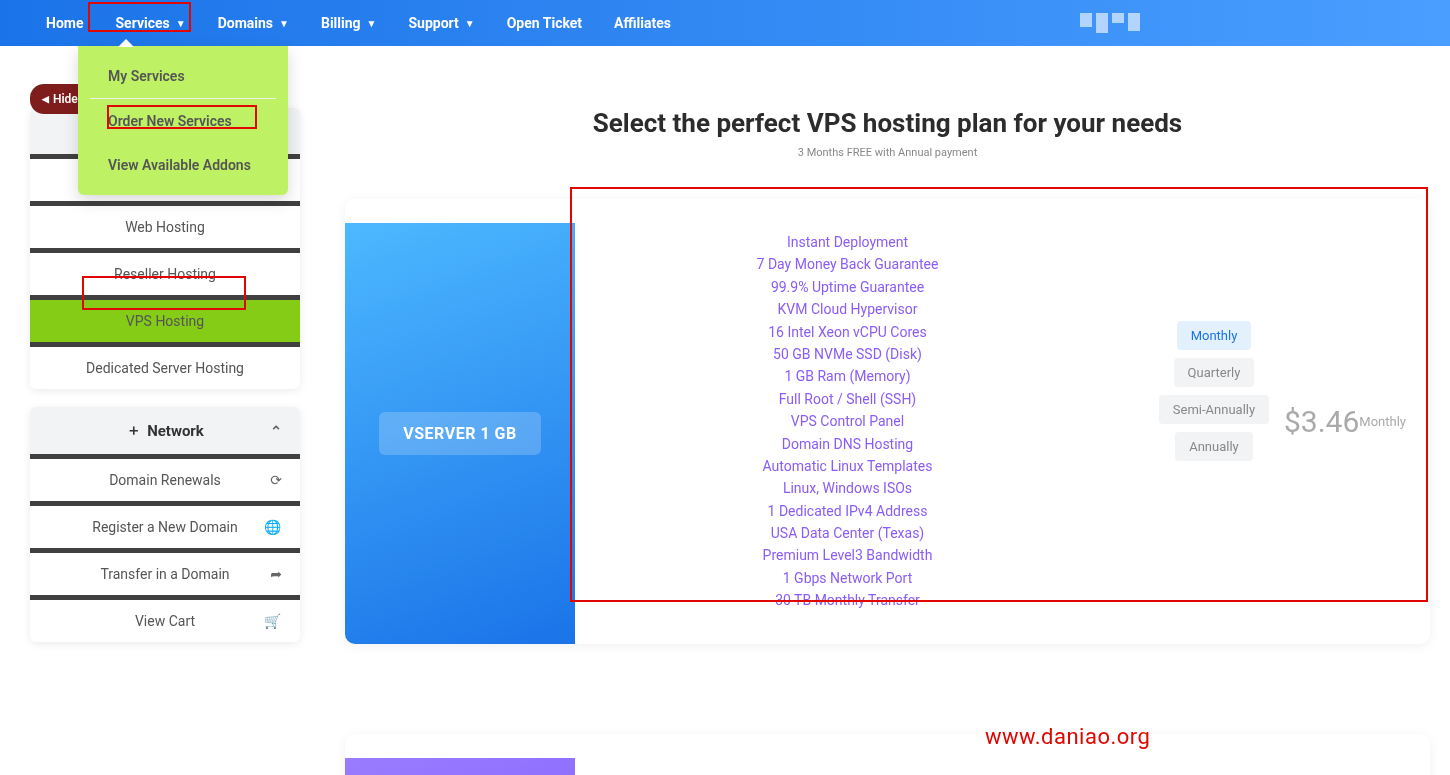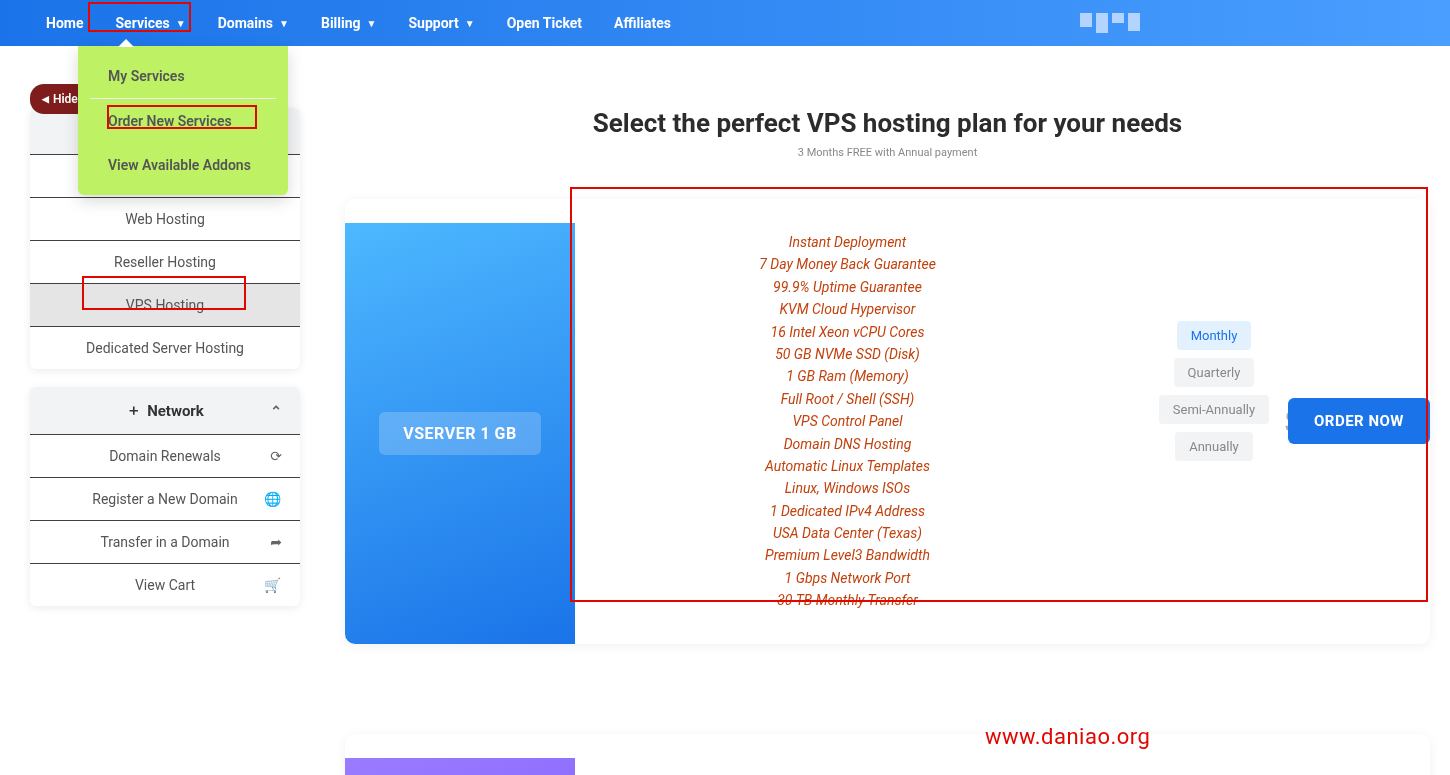--- a/index.html
+++ b/index.html
@@ -11,22 +11,22 @@
 .nav-logo { margin-left: auto; margin-right: 280px; color: #fff; display: flex; gap: 4px; }
 .logo-bar { width: 12px; height: 18px; background: #b3d4ff; display: inline-block; }
 
 .hide-btn { position: absolute; top: 84px; left: 30px; background: #7f1d1d; color: #fff; border-radius: 14px; padding: 8px 12px; font-size: 12px; font-weight: 600; display: flex; align-items: center; z-index: 3; }
 .hide-btn::before { content: "◀"; font-size: 9px; margin-right: 4px; }
 
 .sidebar { position: absolute; top: 108px; left: 30px; width: 270px; }
 .side-card { background: #fff; border-radius: 6px; box-shadow: 0 2px 8px rgba(0,0,0,0.08); margin-bottom: 18px; overflow: hidden; }
 .side-header { background: #f1f3f5; padding: 14px 20px; font-weight: 700; font-size: 15px; color: #333; display: flex; align-items: center; justify-content: center; position: relative; }
 .side-header .chev { position: absolute; right: 18px; font-size: 14px; color: #666; }
-.side-link { padding: 13px 20px; font-size: 14px; color: #555; text-align: center; border-top: 1px solid #404040; cursor: pointer; position: relative; }
-.side-link.active { background: #e5e5e5; text-align: center; }
+.side-link { padding: 13px 20px; font-size: 14px; color: #555; text-align: center; border-top: 5px solid #404040; cursor: pointer; position: relative; }
+.side-link.active { background: #84cc16; text-align: center; }
 .side-link .icn { position: absolute; right: 18px; color: #666; font-size: 14px; }
 
 .dropdown { position: absolute; top: 46px; left: 78px; width: 210px; background: #bef264; border-radius: 0 0 6px 6px; box-shadow: 0 6px 16px rgba(0,0,0,0.15); z-index: 10; padding: 8px 12px; }
 .dropdown::before { content: ""; position: absolute; top: -7px; left: 40px; border-left: 8px solid transparent; border-right: 8px solid transparent; border-bottom: 8px solid #fff; }
 .dd-item { padding: 14px 18px; font-size: 14px; color: #555; font-weight: 600; cursor: pointer; }
 .dd-sep { border-top: 1px solid #eee; margin: 0; }
 
 .highlight-box { position: absolute; border: 2px solid #e10600; pointer-events: none; z-index: 20; }
 .hl-nav { top: 2px; left: 88px; width: 103px; height: 30px; }
 .hl-dd { top: 105px; left: 107px; width: 150px; height: 24px; }
@@ -35,21 +35,21 @@
 
 .main { position: absolute; left: 345px; top: 108px; right: 20px; }
 .page-title { text-align: center; font-size: 26px; font-weight: 700; color: #2c2c2c; margin-bottom: 8px; }
 .page-sub { text-align: center; font-size: 11px; color: #888; margin-bottom: 40px; }
 
 .plan-card { display: flex; background: #fff; border-radius: 10px; box-shadow: 0 2px 12px rgba(0,0,0,0.06); margin-bottom: 90px; min-height: 370px; overflow: hidden; }
 .plan-left { width: 230px; background: linear-gradient(160deg, #4db8ff 0%, #1a73e8 100%); display: flex; align-items: center; justify-content: center; margin-top: 24px; }
 .plan-left.purple { background: linear-gradient(160deg, #9a7cff 0%, #6b4aff 100%); }
 .plan-name { background: rgba(255,255,255,0.2); color: #fff; font-weight: 700; font-size: 16px; padding: 12px 24px; border-radius: 6px; letter-spacing: 0.5px; }
 
-.plan-mid { flex: 1; padding: 32px 20px; text-align: center; color: #c2410c; font-size: 14px; line-height: 1.6; font-style: italic; }
+.plan-mid { flex: 1; padding: 32px 20px; text-align: center; color: #8b5cf6; font-size: 14px; line-height: 1.6; }
 .plan-mid div { white-space: nowrap; }
 
 .plan-right { width: 310px; padding: 30px 24px; display: flex; flex-direction: row; align-items: center; }
 .billing-tabs { display: flex; flex-wrap: wrap; gap: 8px; justify-content: center; margin-bottom: 60px; }
 .bill-tab { background: #f1f3f5; color: #888; padding: 7px 14px; border-radius: 4px; font-size: 13px; cursor: pointer; }
 .bill-tab.active { background: #e3f1ff; color: #1a73e8; }
 .price { font-size: 30px; color: #aaa; font-weight: 400; }
 .price-label { font-size: 13px; color: #aaa; }
 
 .order-btn { position: absolute; right: 0; top: 50%; transform: translateY(-50%); background: #1a73e8; color: #fff; font-weight: 700; font-size: 15px; padding: 14px 26px; border-radius: 6px; cursor: pointer; letter-spacing: 0.5px; }
@@ -152,21 +152,20 @@
         <div class="billing-tabs">
           <div class="bill-tab active">Monthly</div>
           <div class="bill-tab">Quarterly</div>
           <div class="bill-tab">Semi-Annually</div>
           <div class="bill-tab">Annually</div>
         </div>
         <div class="price">$3.46</div>
         <div class="price-label">Monthly</div>
       </div>
     </div>
-    <div class="order-btn">ORDER NOW</div>
   </div>
 
   <div class="plan-wrap">
     <div class="plan-card">
       <div class="plan-left purple"></div>
       <div class="plan-mid" id="feat2"></div>
       <div class="plan-right">
         
       </div>
     </div>

